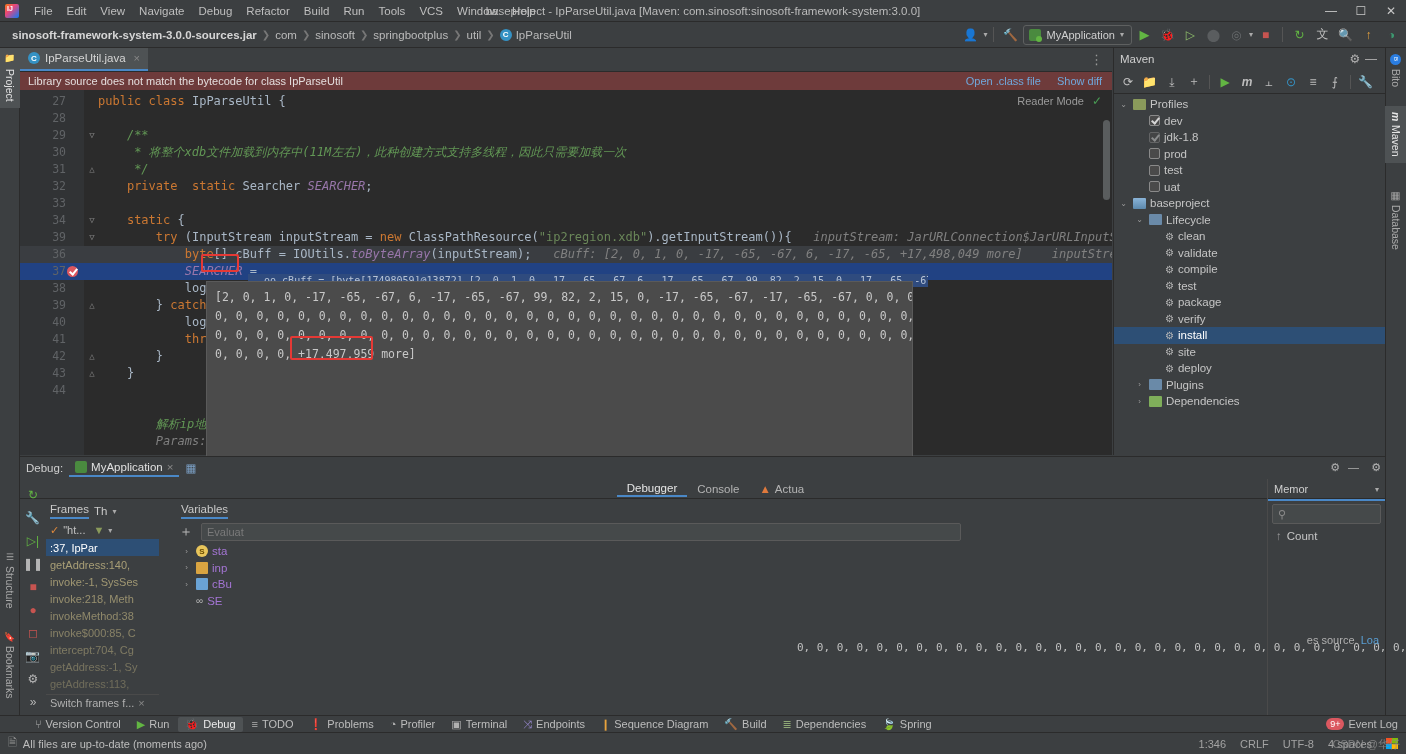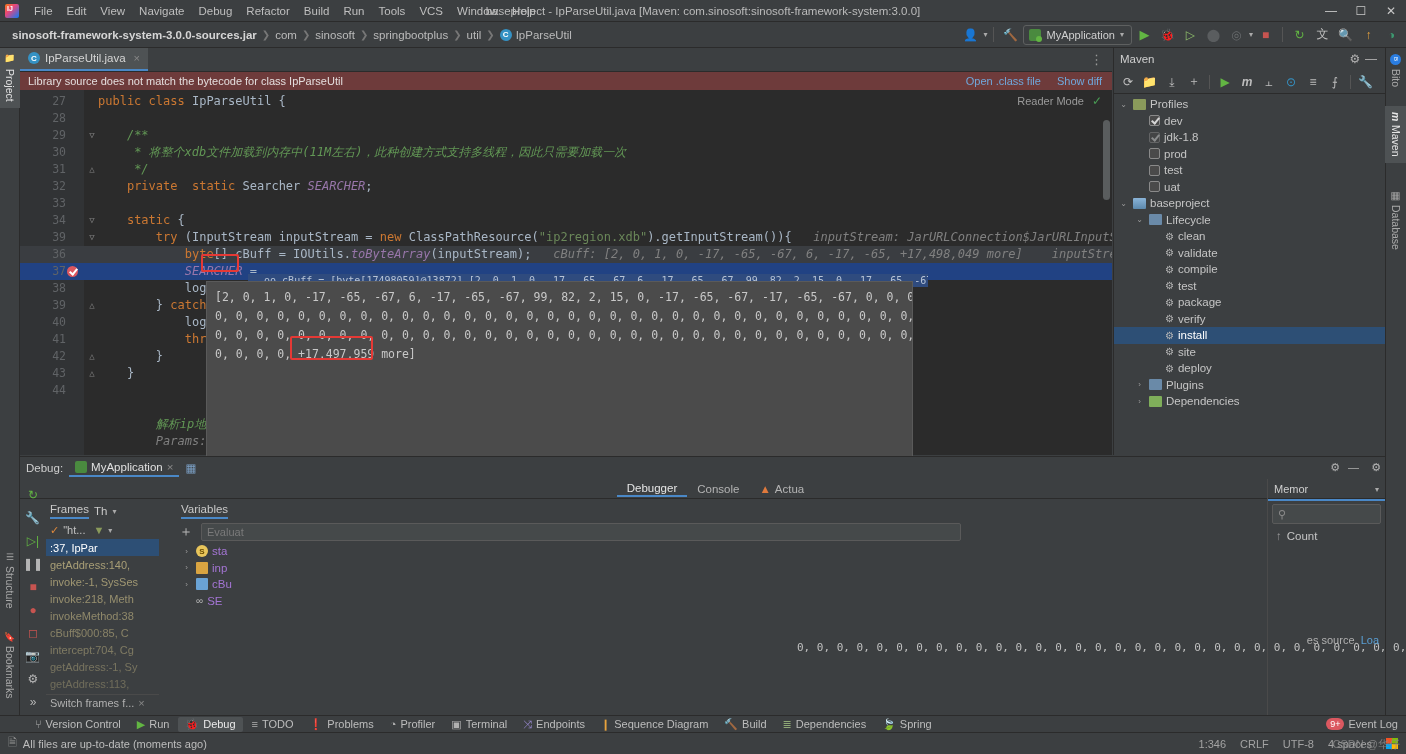--- a/index.html
+++ b/index.html
@@ -574,21 +574,21 @@
           <div class="frame-row" style="opacity: 0.86;">
             <span>invoke:-1, SysSes</span>
           </div>
           <div class="frame-row" style="opacity: 0.79;">
             <span>invoke:218, Meth</span>
           </div>
           <div class="frame-row" style="opacity: 0.72;">
             <span>invokeMethod:38</span>
           </div>
           <div class="frame-row" style="opacity: 0.65;">
-            <span>cBuff$000:85, C</span>
+            <span>invoke$000:85, C</span>
           </div>
           <div class="frame-row" style="opacity: 0.58;">
             <span>intercept:704, Cg</span>
           </div>
           <div class="frame-row" style="opacity: 0.51;">
             <span>getAddress:-1, Sy</span>
           </div>
           <div class="frame-row" style="opacity: 0.44;">
             <span>getAddress:113, </span>
           </div>

